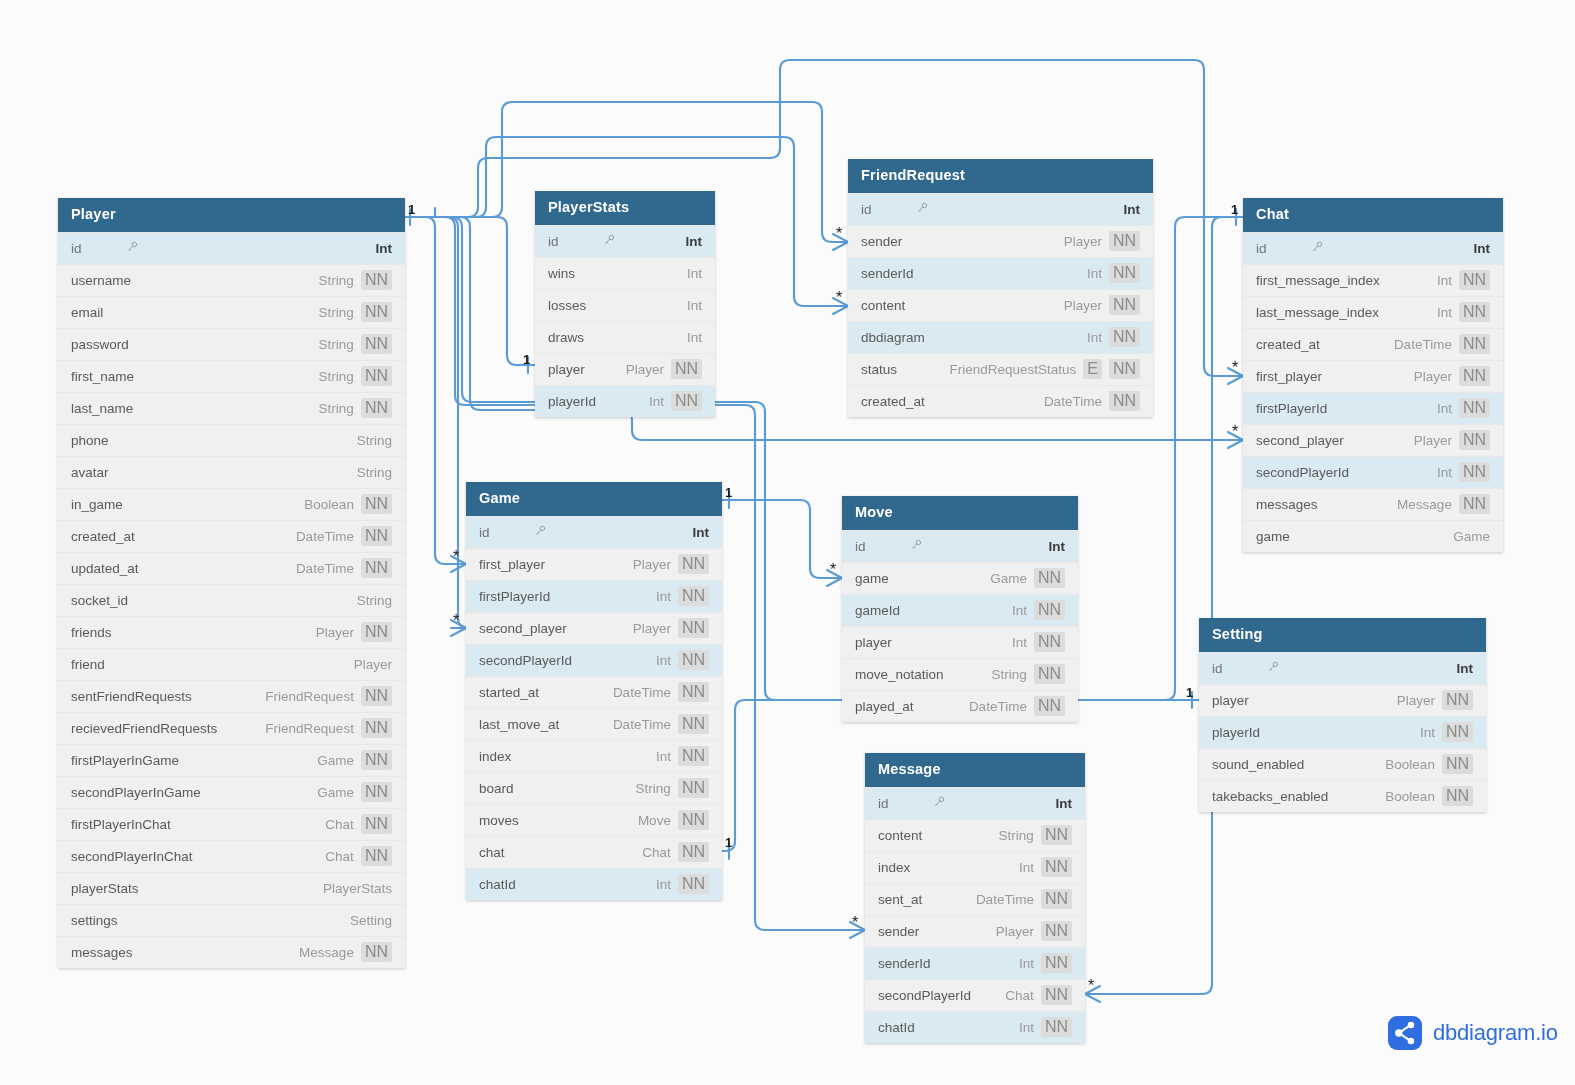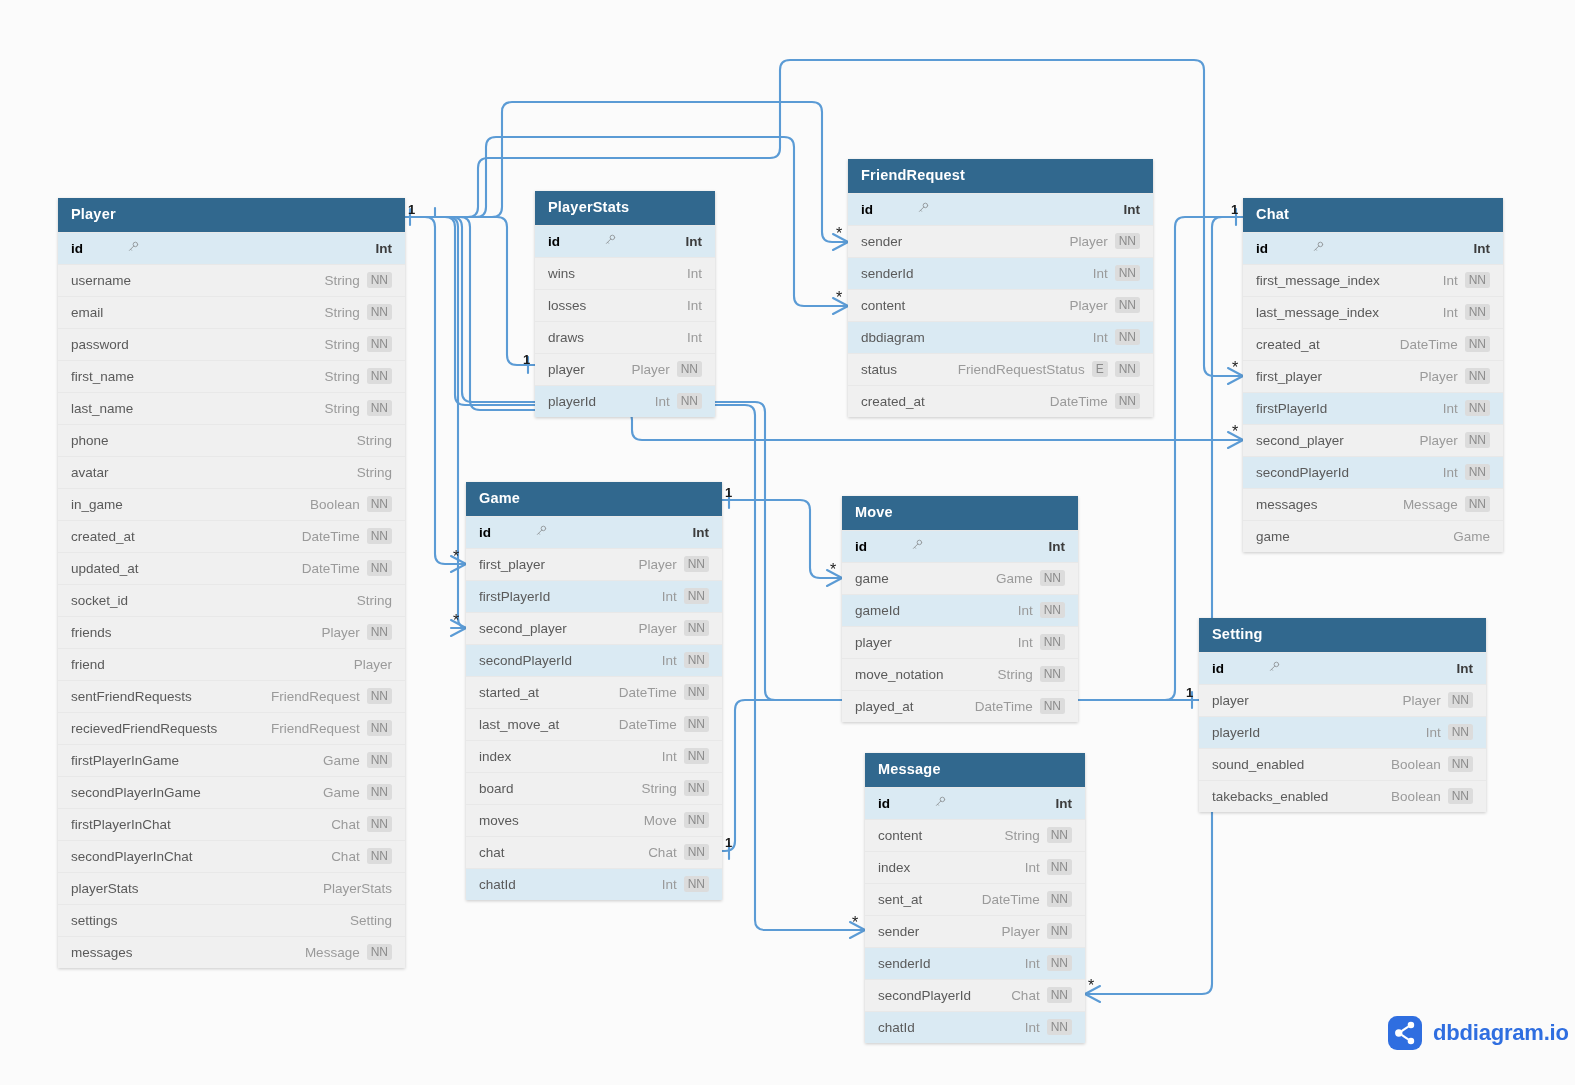--- a/index.html
+++ b/index.html
@@ -37,28 +37,28 @@
     padding: 0 13px;
     font-size: 13.5px;
     color: #5a5a5a;
     background: #f0f0f0;
     border-top: 1px solid #e8e8e8;
   }
   .row:first-of-type { border-top: none; }
   .row.pk   { background: #daeaf3; color: #444; }
   .row.fk   { background: #daeaf3; }
   .fname { display: flex; align-items: center; gap: 6px; white-space: nowrap; }
-  .row.pk .fname { font-weight: bold; color: #000000; gap: 44px; }
+  .row.pk .fname { font-weight: normal; color: #737373; gap: 44px; }
   .meta { display: flex; align-items: center; gap: 7px; white-space: nowrap; }
   .ftype { color: #9a9a9a; font-size: 13.5px; }
   .row.pk .ftype { color: #3c3c3c; font-weight: bold; }
   .badge {
     background: #dcdcdc;
     color: #8b8b8b;
-    font-size: 12px;
+    font-size: 16px;
     border-radius: 2.5px;
     padding: 2px 4px 2.5px 4px;
     line-height: 1;
   }
   .keyicon { display: inline-block; width: 13px; height: 13px; opacity: .62; }
 
   
   .card {
     position: absolute;
     font-size: 13px;
@@ -66,21 +66,20 @@
     color: #1a1a1a;
     line-height: 1;
   }
   .card.star { font-size: 16px; font-weight: normal; }
 
   #logo {
     position: absolute;
     display: flex;
     align-items: center;
     gap: 11px;
-    font-weight: bold;
   }
   #logo .mark {
     width: 34px; height: 34px;
     border-radius: 9px;
     background: #2f6ee0;
     position: relative;
   }
   #logo .wordmark {
     font-size: 22px;
     color: #2f6ee0;

